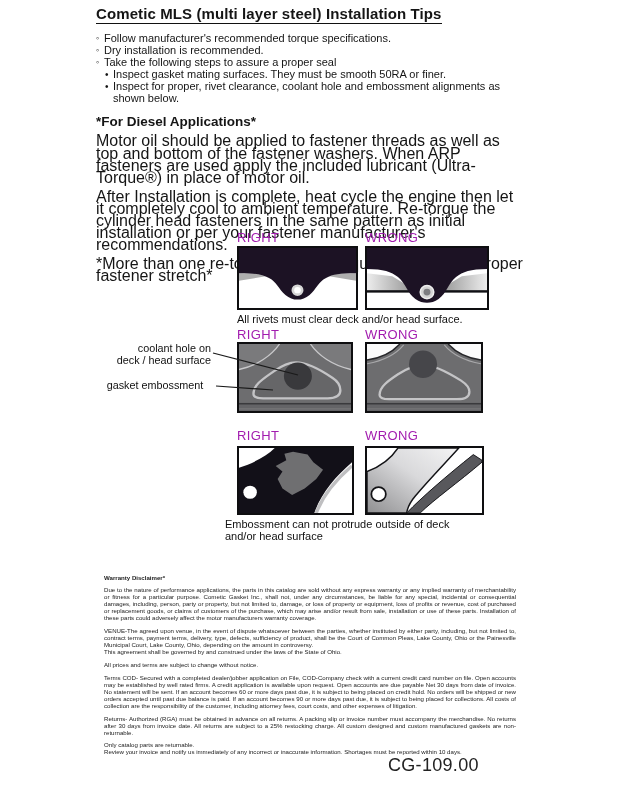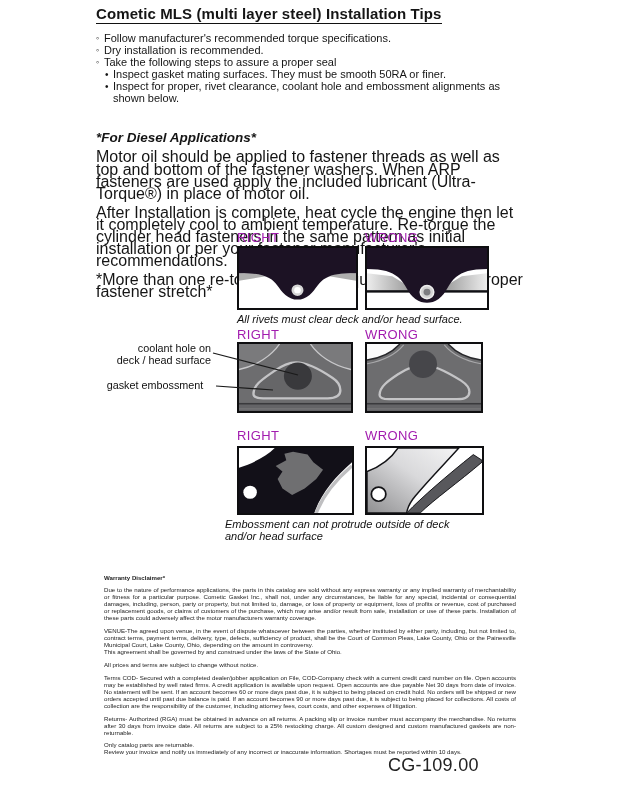--- a/index.html
+++ b/index.html
@@ -7,27 +7,27 @@
         font-family:"Liberation Sans",sans-serif;color:#151515;}
   
   .maintext{position:absolute;left:96px;top:5px;width:430px;}
   .title{display:inline-block;font-size:15px;font-weight:bold;letter-spacing:.1px;
          border-bottom:1.6px solid #111;padding-bottom:1px;margin-bottom:9px;}
   .bullets{font-size:11px;line-height:11.9px;}
   .brow{display:flex;}
   .brow .mk{width:8px;flex:0 0 8px;font-size:9px;line-height:11.9px;}
   .brow.sub{padding-left:9px;}
   .brow.sub .mk{font-size:10px;}
-  .diesel-h{font-size:13.5px;font-weight:bold;margin-top:26px;margin-bottom:6px;font-style:italic;}
+  .diesel-h{font-size:13.5px;font-weight:bold;margin-top:10px;margin-bottom:6px;}
   .para{font-size:16px;line-height:12.1px;margin-top:7px;width:428px;}
   
   .figlabel{position:absolute;font-size:13px;letter-spacing:.4px;text-align:left;color:#a21caf;}
   .figbox{position:absolute;border:2px solid #0e0e10;box-sizing:border-box;background:#fff;}
   .figbox svg{display:block;width:100%;height:100%;}
-  .caption{position:absolute;font-size:11px;line-height:12px;color:#111;font-style:italic;}
+  .caption{position:absolute;font-size:11px;line-height:12px;color:#111;}
   .sidelbl{position:absolute;font-size:10.8px;line-height:11.5px;text-align:right;color:#111;}
   .leaders{position:absolute;left:96px;top:340px;width:245px;height:62px;pointer-events:none;}
   
   .fineprint{position:absolute;left:104px;top:574px;width:412px;font-size:6.1px;
              line-height:7.1px;color:#222;text-align:justify;}
   .fineprint .fp-h{font-weight:bold;margin-bottom:5px;text-align:left;}
   .fineprint .fp-p{margin-bottom:5.5px;}
   .fineprint .fp-p.tight{margin-bottom:0;}
   .footer-code{position:absolute;left:388px;top:755px;font-size:18px;letter-spacing:.3px;color:#222;}
 </style>

